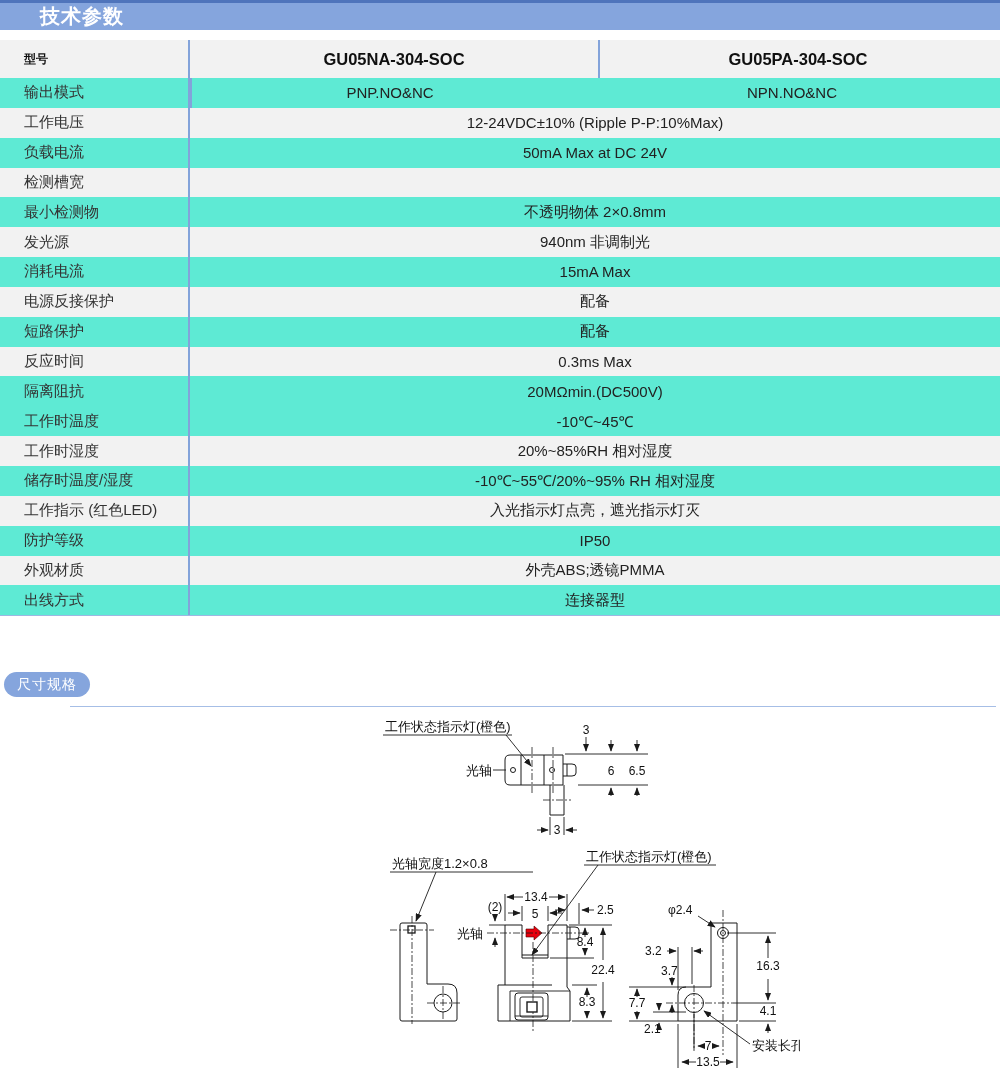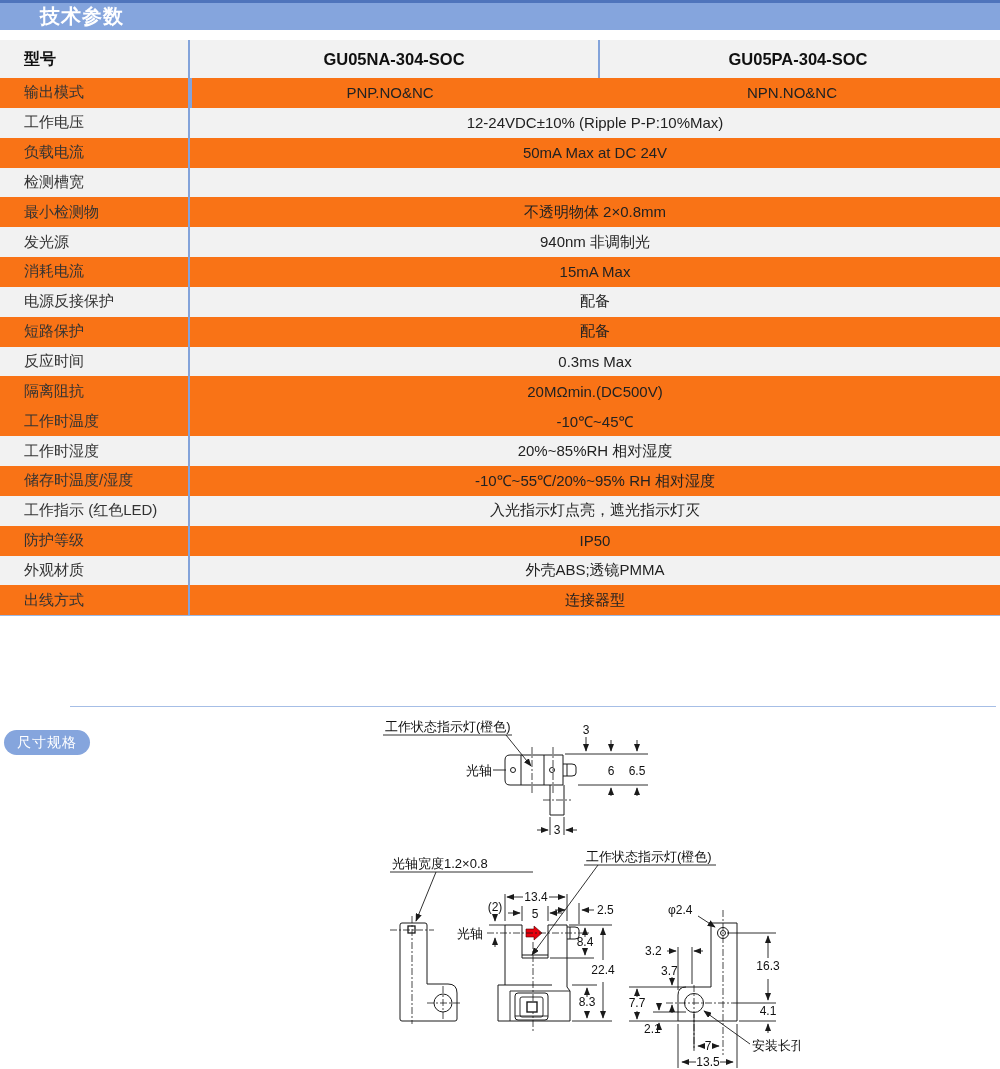--- a/index.html
+++ b/index.html
@@ -1,33 +1,33 @@
 <!DOCTYPE html>
 <html><head>
 <meta charset="utf-8">
 <style>
   html,body{margin:0;padding:0;background:#fff;}
   body{width:1000px;height:1069px;position:relative;font-family:"Liberation Sans",sans-serif;overflow:hidden;}
   .topstrip{position:absolute;top:0;left:0;width:1000px;height:3px;background:#4f74bb;}
   .banner{position:absolute;top:3px;left:0;width:1000px;height:27px;background:#85a5dd;color:#fff;
           font-weight:bold;font-size:20px;line-height:27px;padding-left:40px;box-sizing:border-box;letter-spacing:1px;}
   .spec{position:absolute;top:40px;left:0;width:1000px;border-bottom:1px solid #9db8e2;}
-  .trow{display:flex;height:29.85px;align-items:stretch;background:#f97316;}
+  .trow{display:flex;height:29.85px;align-items:stretch;background:#5eead4;}
   .trow.alt{background:#f2f2f2;}
   .trow.first{height:38px;}
   .tlabel{width:190px;box-sizing:border-box;padding-left:24px;border-right:2px solid #83a3da;
           display:flex;align-items:center;font-size:15px;color:#333;}
-  .first .tlabel{font-weight:bold;font-size:16px;color:#101010;}
+  .first .tlabel{font-weight:bold;font-size:12px;color:#101010;}
   .tval{display:flex;align-items:center;justify-content:center;font-size:15px;color:#222;box-sizing:border-box;}
   .tval.vspan{flex:1;}
   .tval.split{width:408px;}
   .tval.split.second{width:398px;border-left:2px solid #83a3da;}
   .first .tval{font-weight:bold;font-size:16.5px;color:#101010;}
   .hline{position:absolute;top:706px;left:70px;width:926px;border-top:1px solid #a6bee6;}
-  .pill{position:absolute;top:730px;left:4px;width:86px;height:25px;background:#85a5dd;border-radius:13px;
+  .pill{position:absolute;top:672px;left:4px;width:86px;height:25px;background:#85a5dd;border-radius:13px;
         color:#fff;font-size:14px;display:flex;align-items:center;justify-content:center;letter-spacing:1px;}
   svg{position:absolute;left:370px;top:710px;width:430px;height:359px;}
   .dl{stroke:#1a1a1a;stroke-width:1;fill:none;}
   .dthin{stroke:#1a1a1a;stroke-width:0.9;fill:none;}
   .cl{stroke:#1a1a1a;stroke-width:0.8;fill:none;stroke-dasharray:7 2 2 2;}
   .hole{stroke:#1a1a1a;stroke-width:1;fill:#fff;}
   text{fill:#111;font-family:"Liberation Sans",sans-serif;}
   .cjk{font-size:13px;}
   .dim{font-size:12px;}
 </style>

